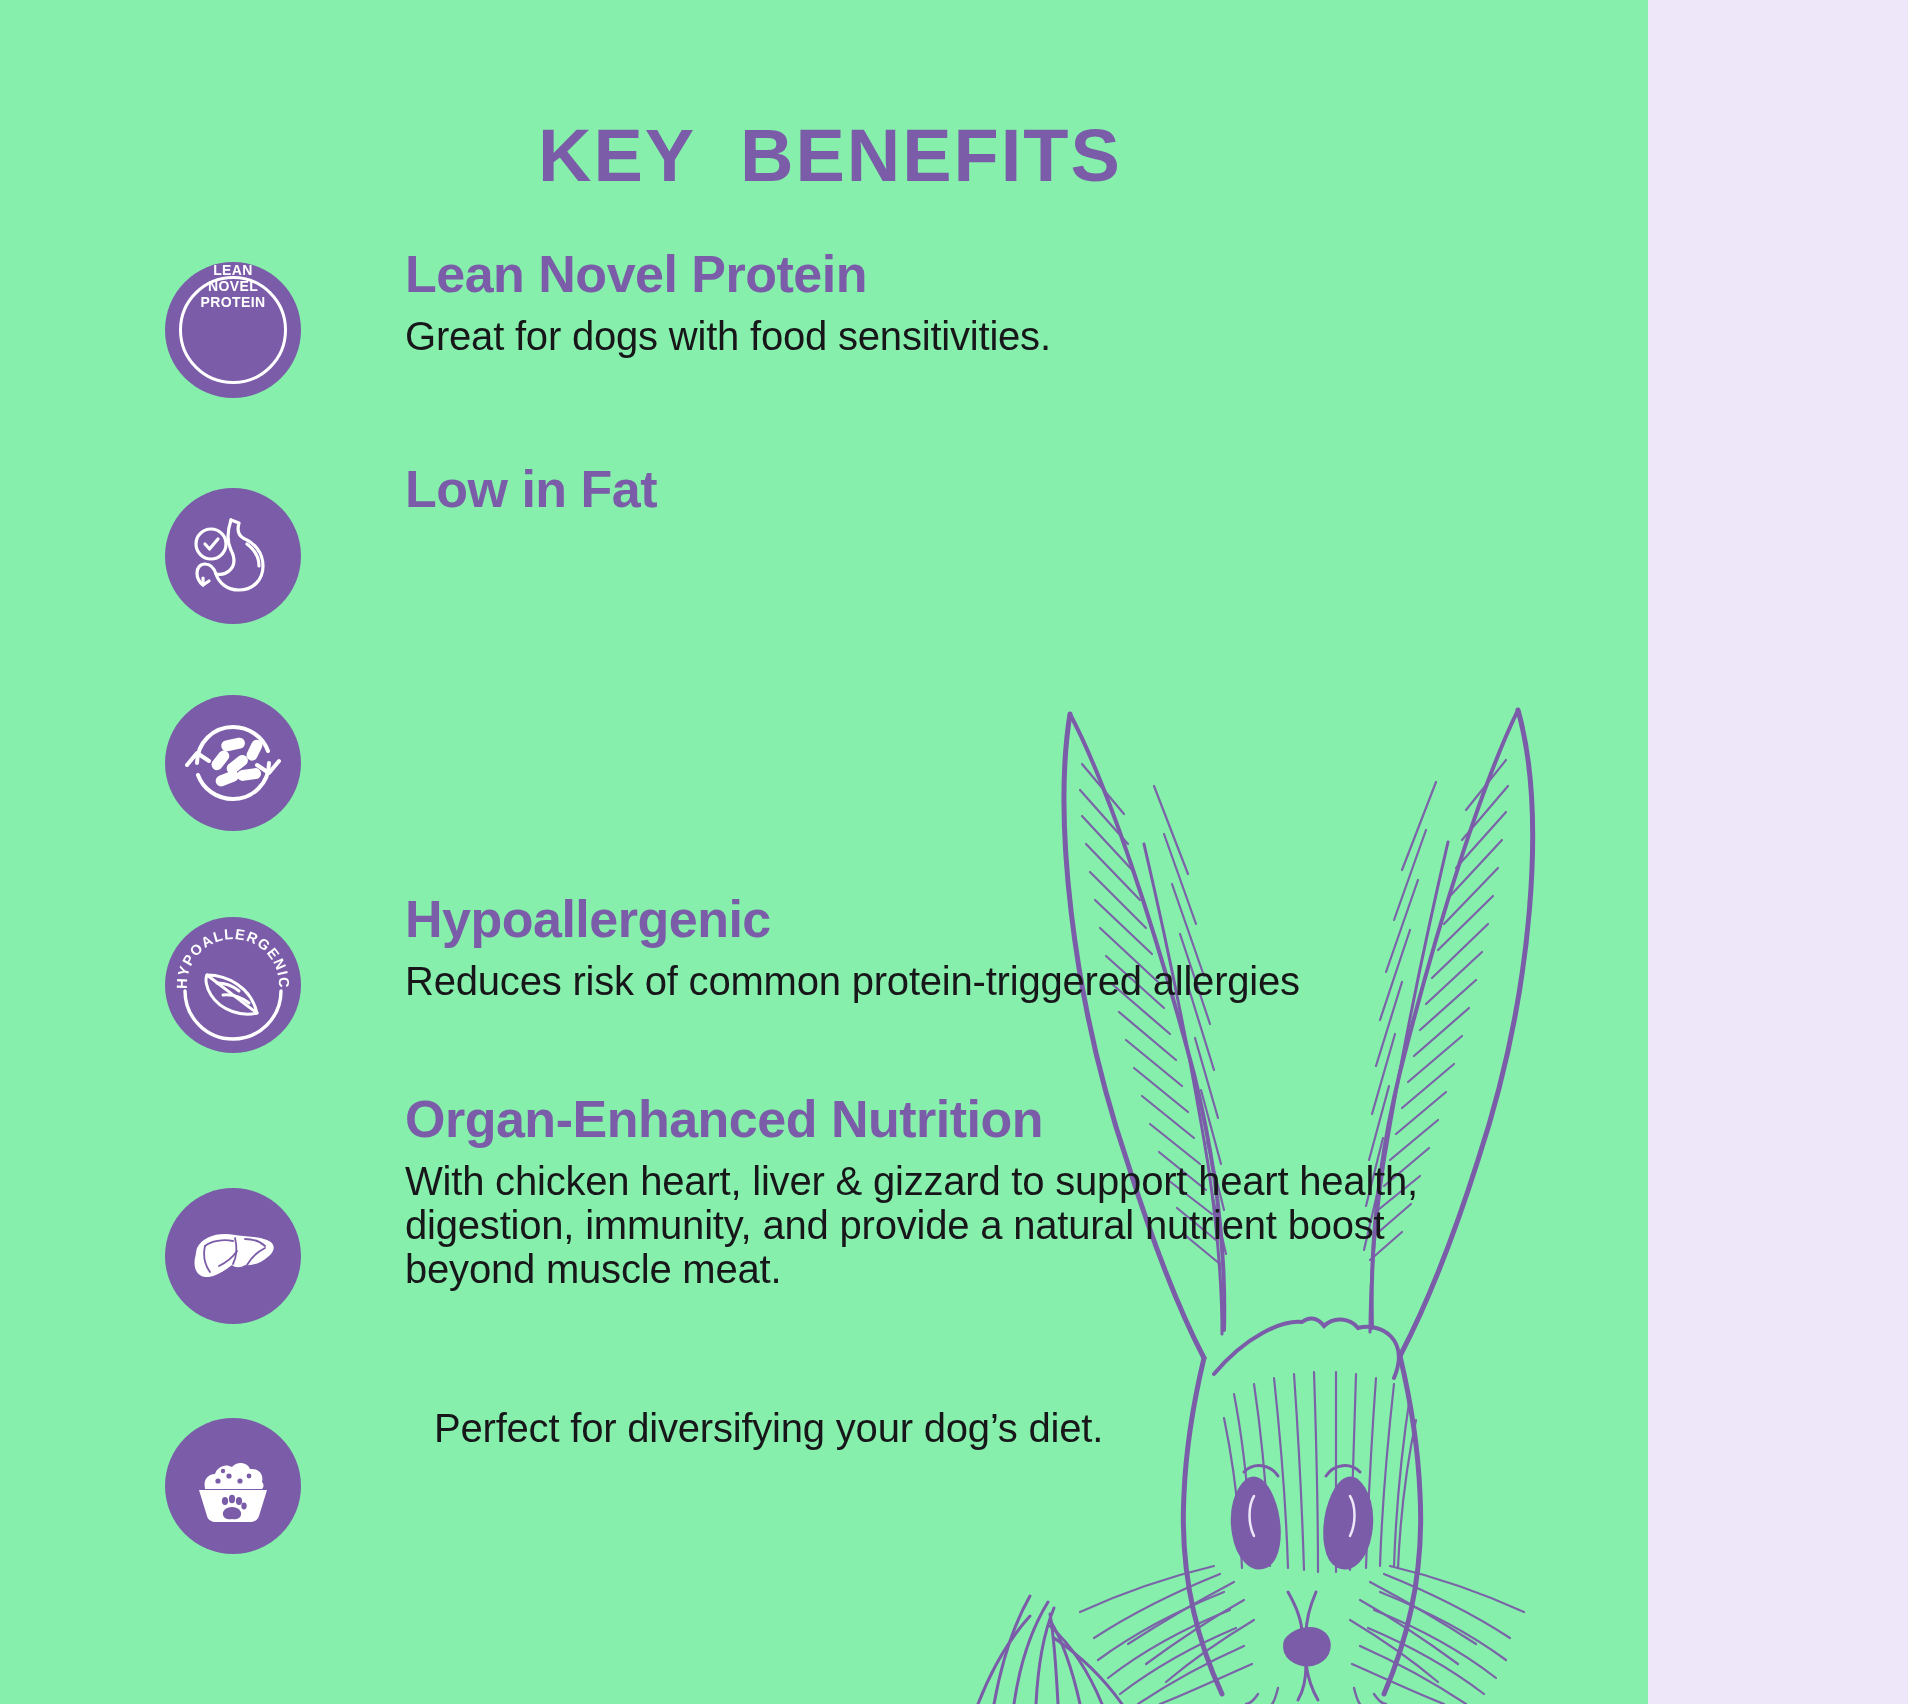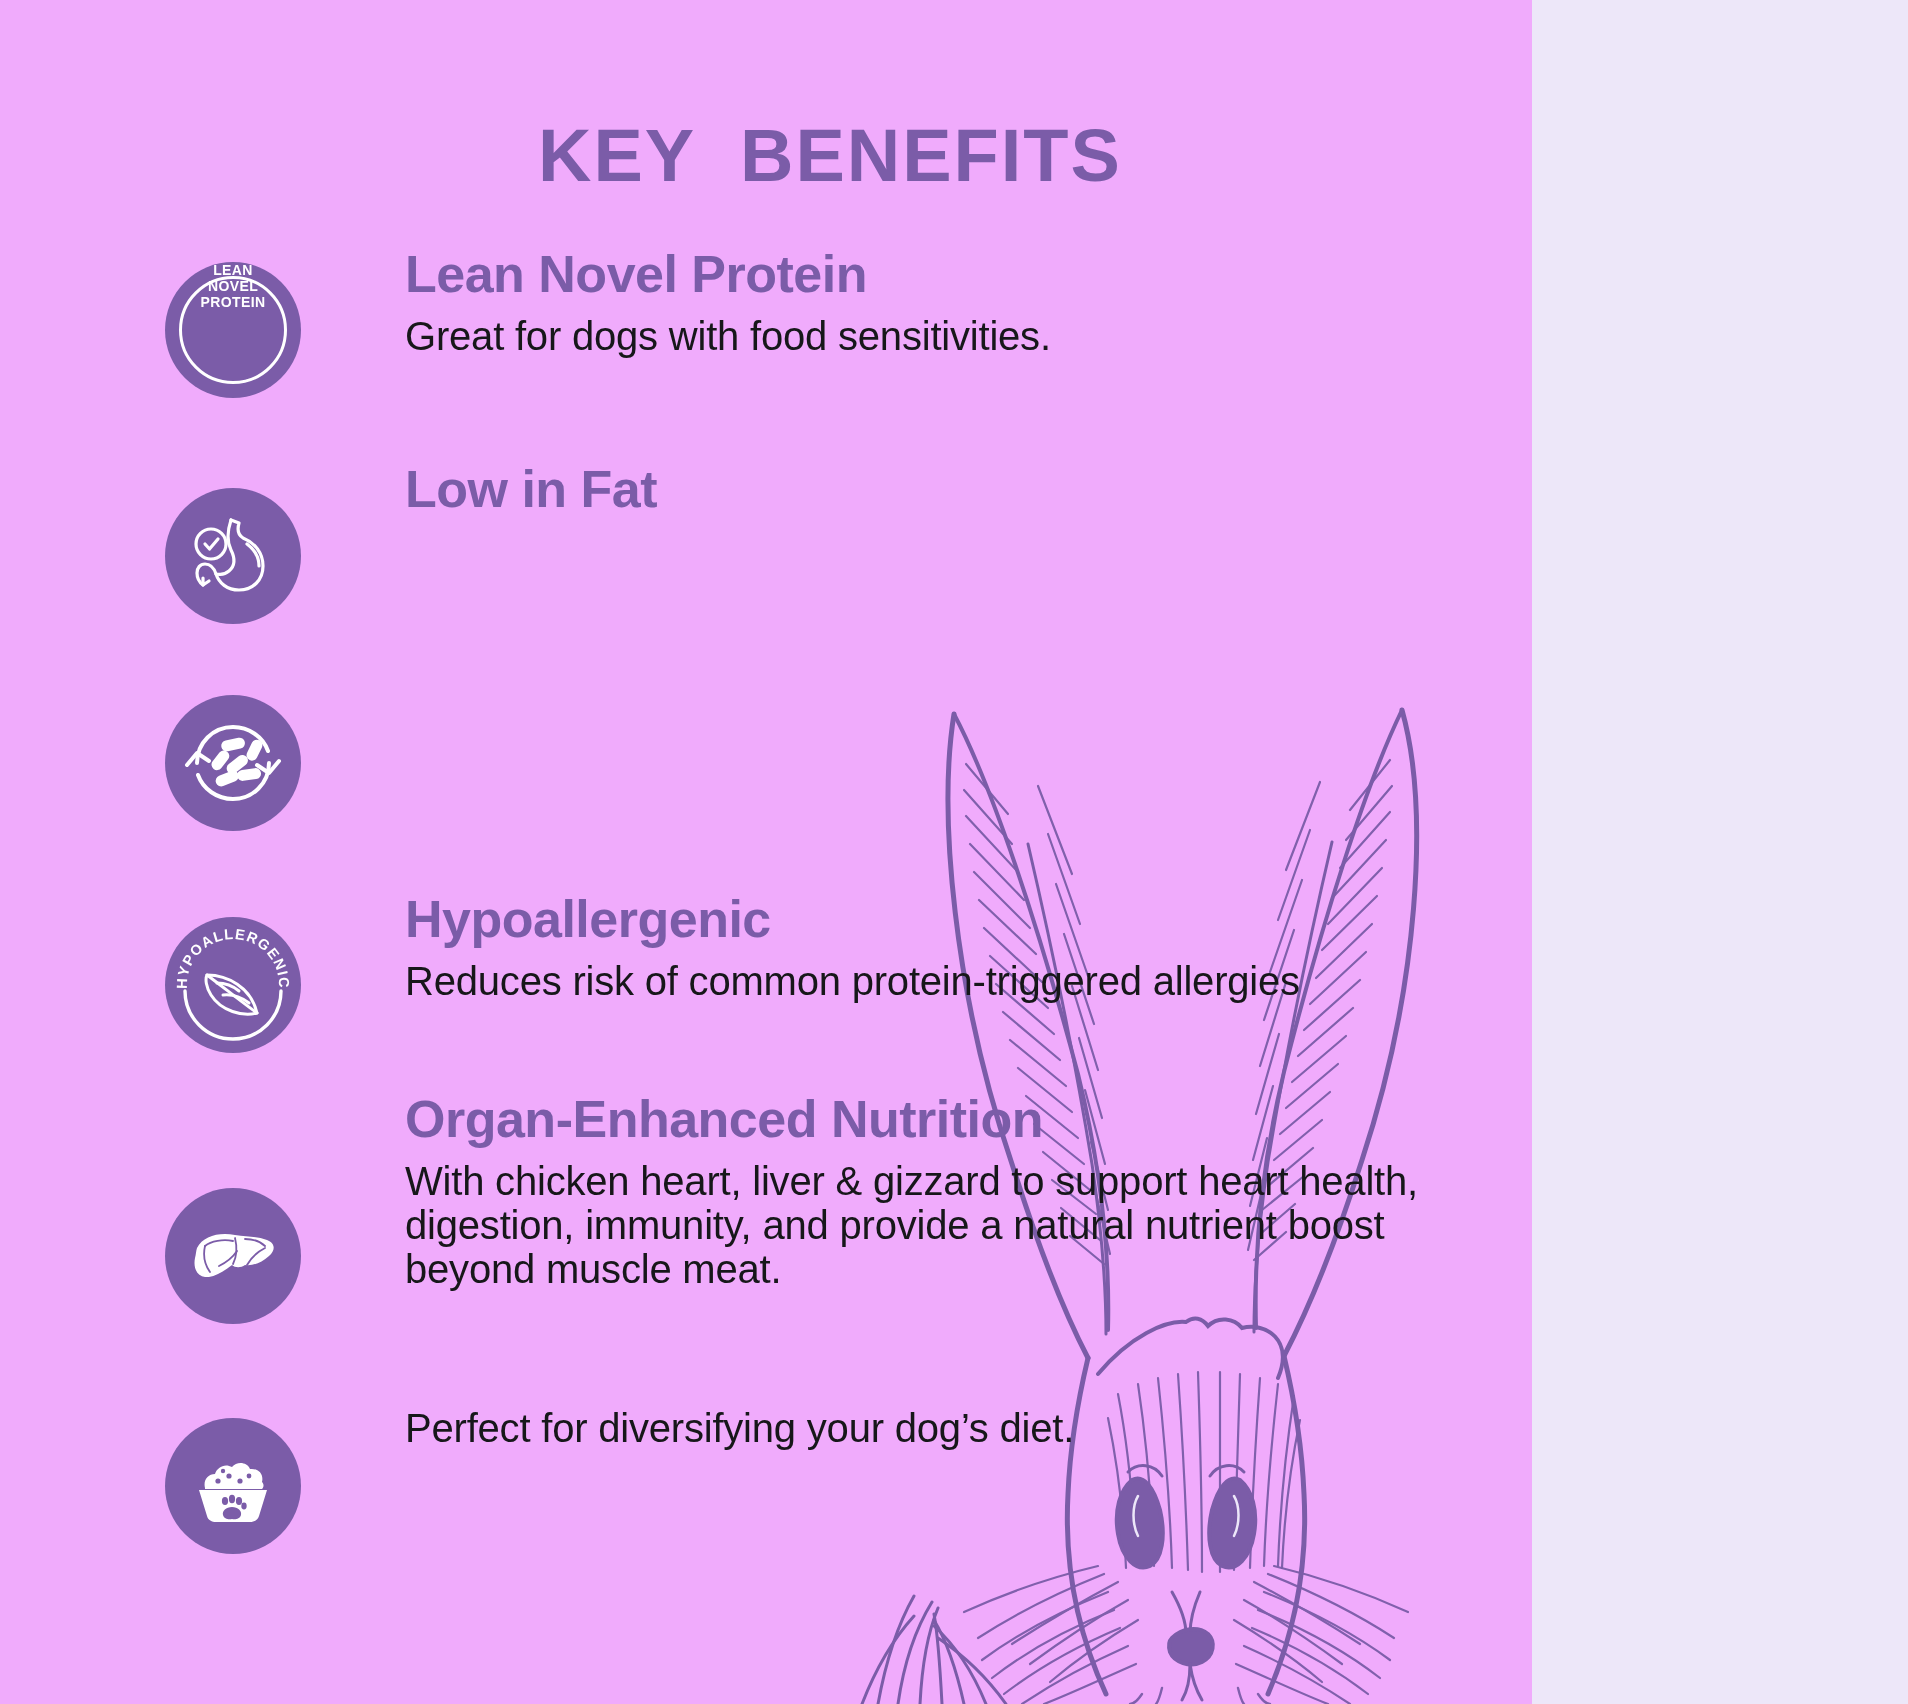--- a/index.html
+++ b/index.html
@@ -9,23 +9,23 @@
   body {
     width: 1908px;
     height: 1704px;
     background: #EDE7F9;
     font-family: "Liberation Sans", sans-serif;
     overflow: hidden;
     position: relative;
   }
   #stage {
     position: relative;
-    width: 1532px;
+    width: 1648px;
     height: 1704px;
-    background: #f0abfc;
+    background: #86efac;
     overflow: hidden;
   }
 
   
   .page-title {
     position: absolute;
     top: 112px;
     left: 0;
     width: 1660px;
     text-align: center;
@@ -103,21 +103,21 @@
   .row-4 { top: 845px; }
   .row-5 { top: 1140px; }
 
   .row-0 .benefit-icon { top: 22px; }
   .row-1 .benefit-icon { top: 33px; }
   .row-2 .benefit-icon { top: 27px; }
   .row-3 .benefit-icon { top: 32px; }
   .row-4 .benefit-icon { top: 103px; }
   .row-5 .benefit-icon { top: 38px; }
 
-  .row-5 .benefit-desc { margin-top: 26px; }
+  .row-5 .benefit-desc { margin-top: 26px; margin-left: 29px; }
 
   
   .badge-text {
     position: absolute;
     inset: 0;
     display: flex;
     flex-direction: column;
     align-items: center;
     color: #FFFFFF;
     font-size: 14px;

